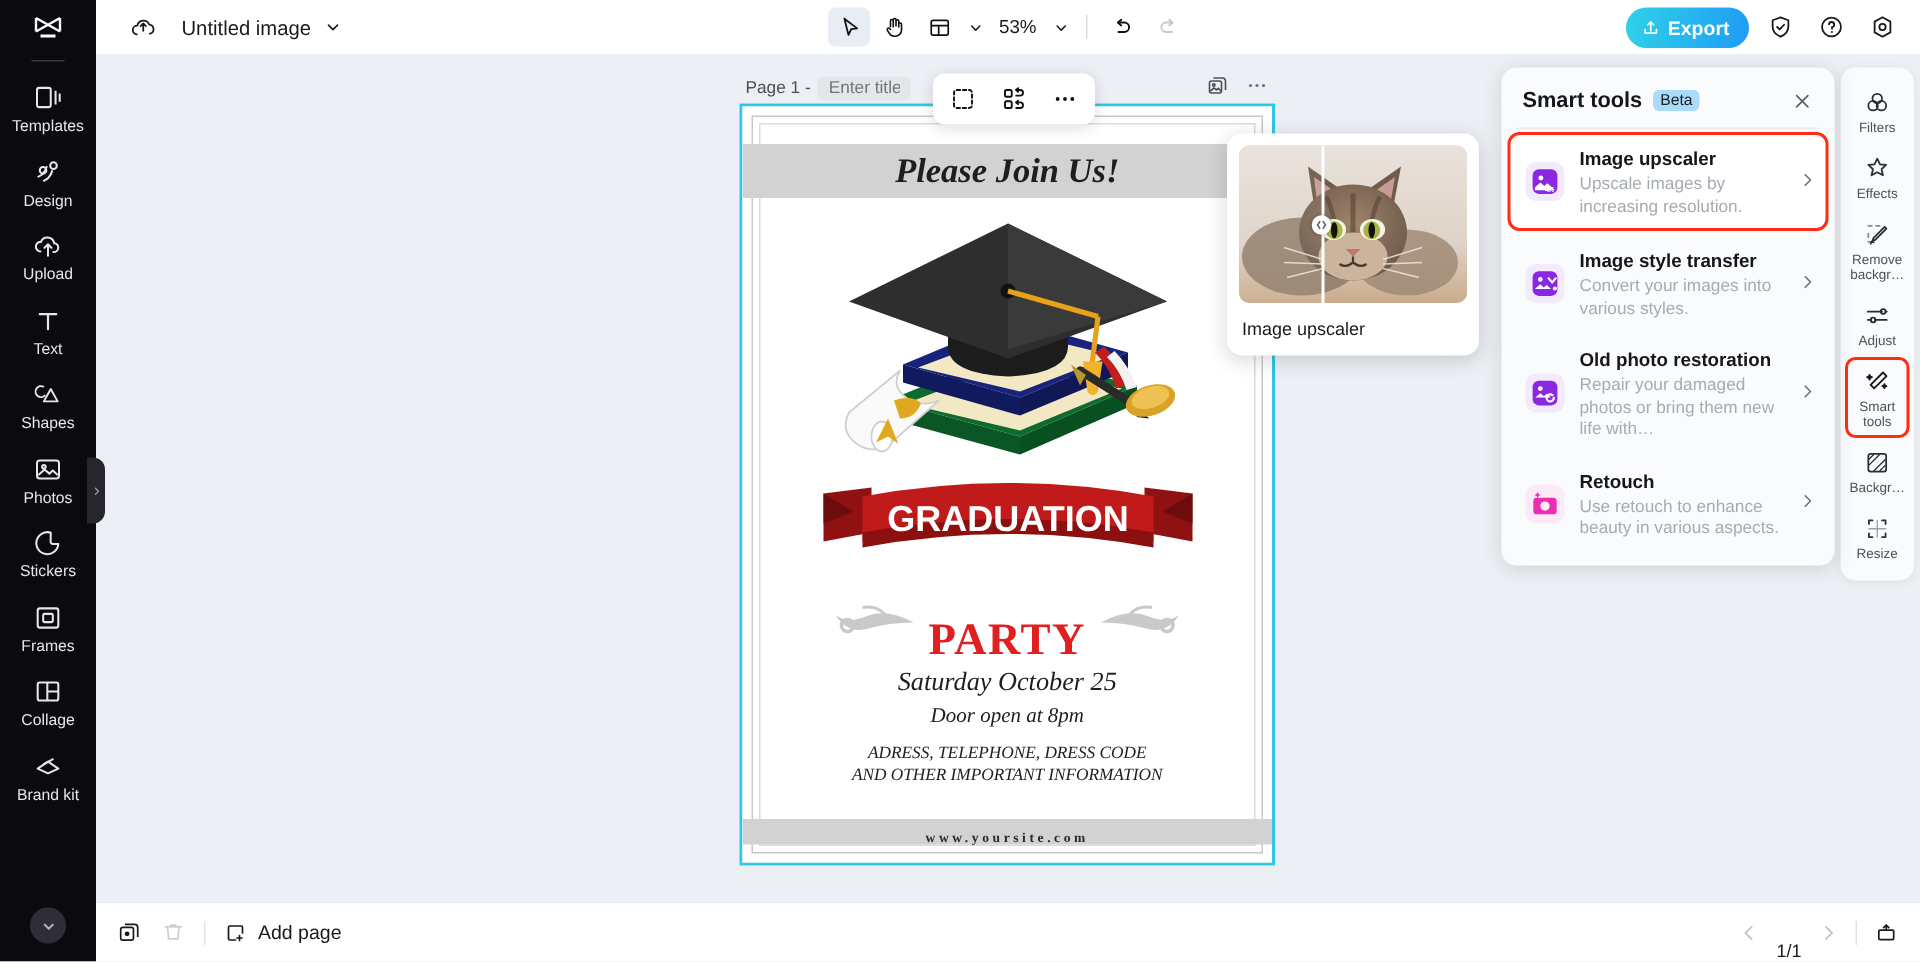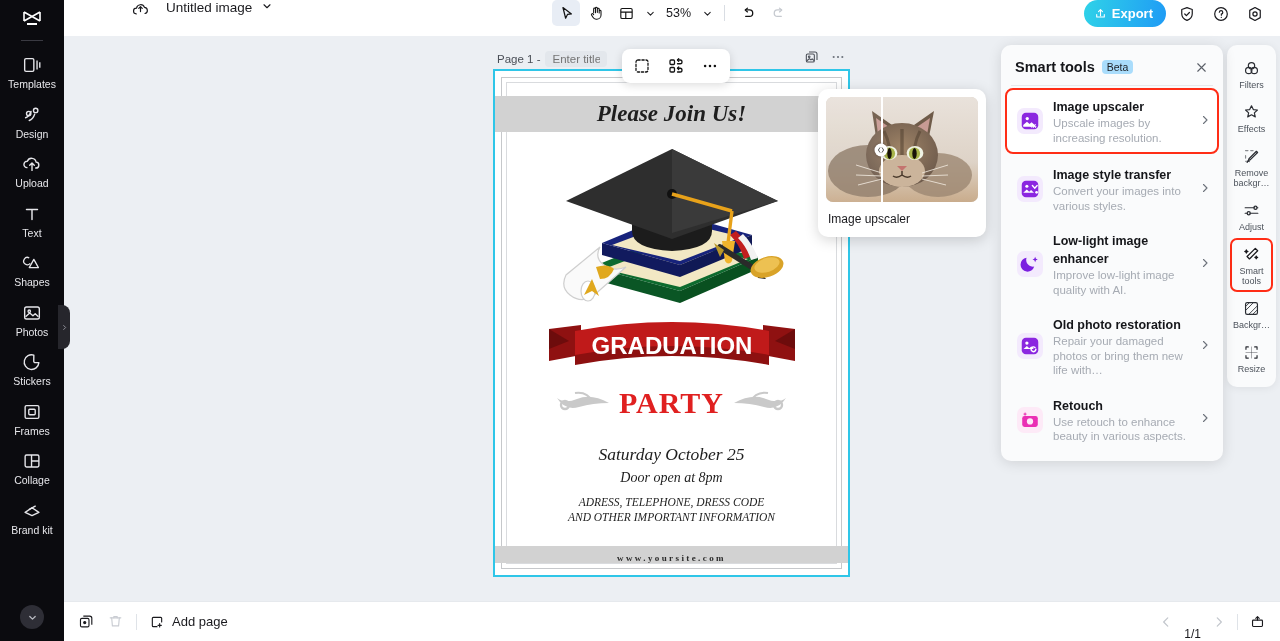--- a/index.html
+++ b/index.html
@@ -33,21 +33,21 @@
   }
   .rail-handle {
     position: absolute; left: 58px; top: 305px; width: 12px; height: 44px;
     background: #26262c; border-radius: 0 8px 8px 0;
     display: flex; align-items: center; justify-content: center; cursor: pointer; z-index: 41;
   }
 
   
   .topbar {
     position: absolute; left: 64px; top: 0; width: 1216px; height: 36px;
-    background: #ffffff; display: flex; align-items: flex-start; z-index: 30; padding-left: 45px;
+    background: #ffffff; display: flex; align-items: center; z-index: 30;
   }
   .doc-cloud { margin-left: 22px; display: flex; align-items: center; cursor: pointer; }
   .doc-title { margin-left: 16px; font-size: 13.5px; color: #1a1a1e; cursor: pointer; }
   .doc-caret { margin-left: 9px; cursor: pointer; display:flex; }
   .tb-center {
     position: absolute; left: 50%; transform: translateX(-50%);
     display: flex; align-items: center; gap: 2px;
   }
   .tb-btn {
     width: 28px; height: 26px; border-radius: 5px;
@@ -102,21 +102,21 @@
     font-family: "Liberation Serif", serif; font-size: 9px; letter-spacing: 2.4px; color: #2a2a2a; font-weight: bold;
   }
   .grad-art { position: absolute; left: 50%; top: 68px; transform: translateX(-50%); }
   .ribbon-wrap { position: absolute; left: 50%; top: 250px; transform: translateX(-50%); }
   .party-row {
     position: absolute; left: 0; right: 0; top: 315px;
     display: flex; align-items: center; justify-content: center; gap: 8px;
   }
   .party-text {
     font-family: "Liberation Serif", serif; font-weight: bold; font-size: 30px;
-    color: #e02020; letter-spacing: 1px;
+    color: #e02020; letter-spacing: 1px; margin-top: 24px;
   }
   .poster-lines { position: absolute; left: 0; right: 0; top: 373px; text-align: center; }
   .p-date {
     font-family: "Liberation Serif", serif; font-style: italic; font-size: 17.5px; color: #1e1e1e;
   }
   .p-door {
     font-family: "Liberation Serif", serif; font-style: italic; font-size: 14px; color: #1e1e1e; margin-top: 5px;
   }
   .p-info {
     font-family: "Liberation Serif", serif; font-style: italic; font-size: 11.5px; color: #1e1e1e;
@@ -626,37 +626,20 @@
         <span class="tool-name">Image style transfer</span>
         <span class="tool-desc" style="display:block">Convert your images into various styles.</span>
       </span>
       <span class="tool-arrow">
         <svg width="12" height="12" viewBox="0 0 24 24" fill="none" stroke="#6c727b" stroke-width="2.2" stroke-linecap="round" stroke-linejoin="round">
             <path d="M9 5l7 7-7 7"></path>
           </svg>
       </span>
     </div>
 
-    <div class="tool-row">
-      <span class="tool-ic" style="background:#f3eafd">
-        <svg width="22" height="22" viewBox="0 0 24 24">
-            <path d="M16.6 14.8A7.4 7.4 0 0 1 8.2 5.2a7.6 7.6 0 1 0 8.4 9.6z" fill="#7b1fe0"></path>
-            <path d="M17.6 4.2l.9 2 2 .9-2 .9-.9 2-.9-2-2-.9 2-.9z" fill="#7b1fe0"></path>
-          </svg>
-      </span>
-      <span class="tool-txt">
-        <span class="tool-name">Low-light image enhancer</span>
-        <span class="tool-desc" style="display:block">Improve low-light image quality with AI.</span>
-      </span>
-      <span class="tool-arrow">
-        <svg width="12" height="12" viewBox="0 0 24 24" fill="none" stroke="#6c727b" stroke-width="2.2" stroke-linecap="round" stroke-linejoin="round">
-            <path d="M9 5l7 7-7 7"></path>
-          </svg>
-      </span>
-    </div>
 
     <div class="tool-row">
       <span class="tool-ic" style="background:#f3eafd">
         <svg width="22" height="22" viewBox="0 0 24 24">
             <rect x="3" y="3" width="18" height="18" rx="4.5" fill="#8b27e0"></rect>
             <circle cx="8.6" cy="8.8" r="1.8" fill="#fff"></circle>
             <path d="M4.6 15.6l4-3.5 2.6 2.3 2.1-1.8 3 2.7H4.6z" fill="#fff"></path>
             <path d="M18.4 15.6a2.6 2.6 0 1 1-.9-2" stroke="#fff" stroke-width="1.6" fill="none" stroke-linecap="round"></path>
           </svg>
       </span>

